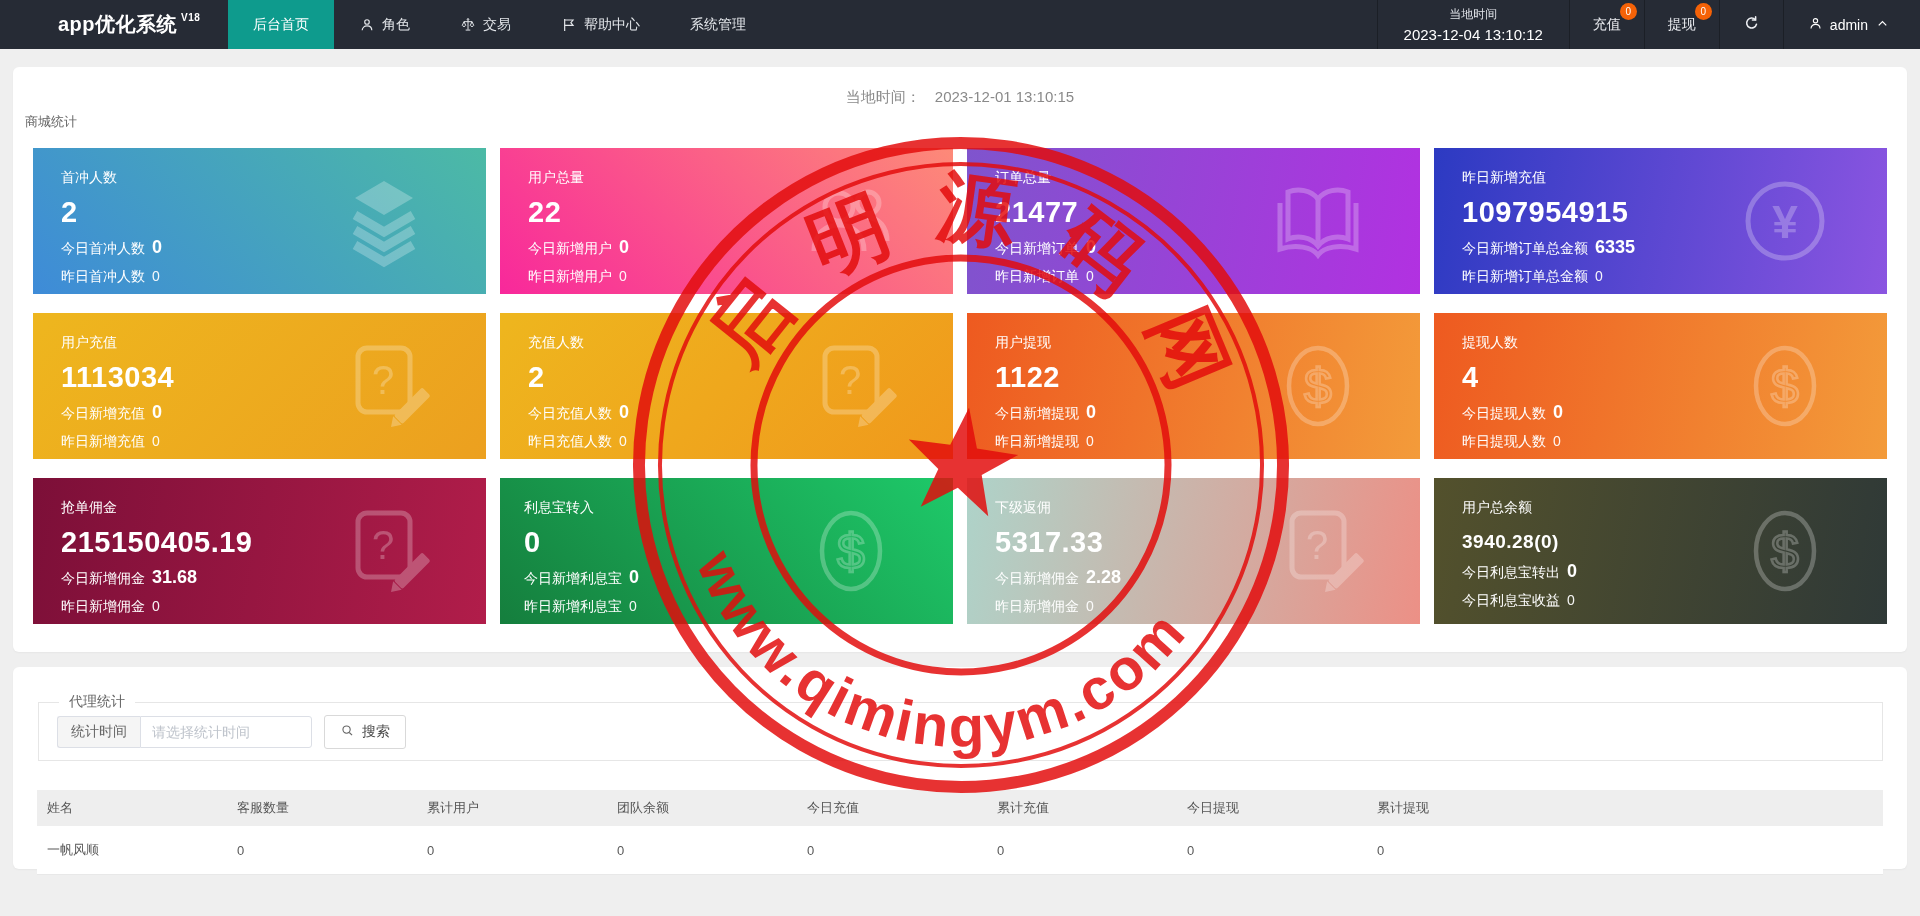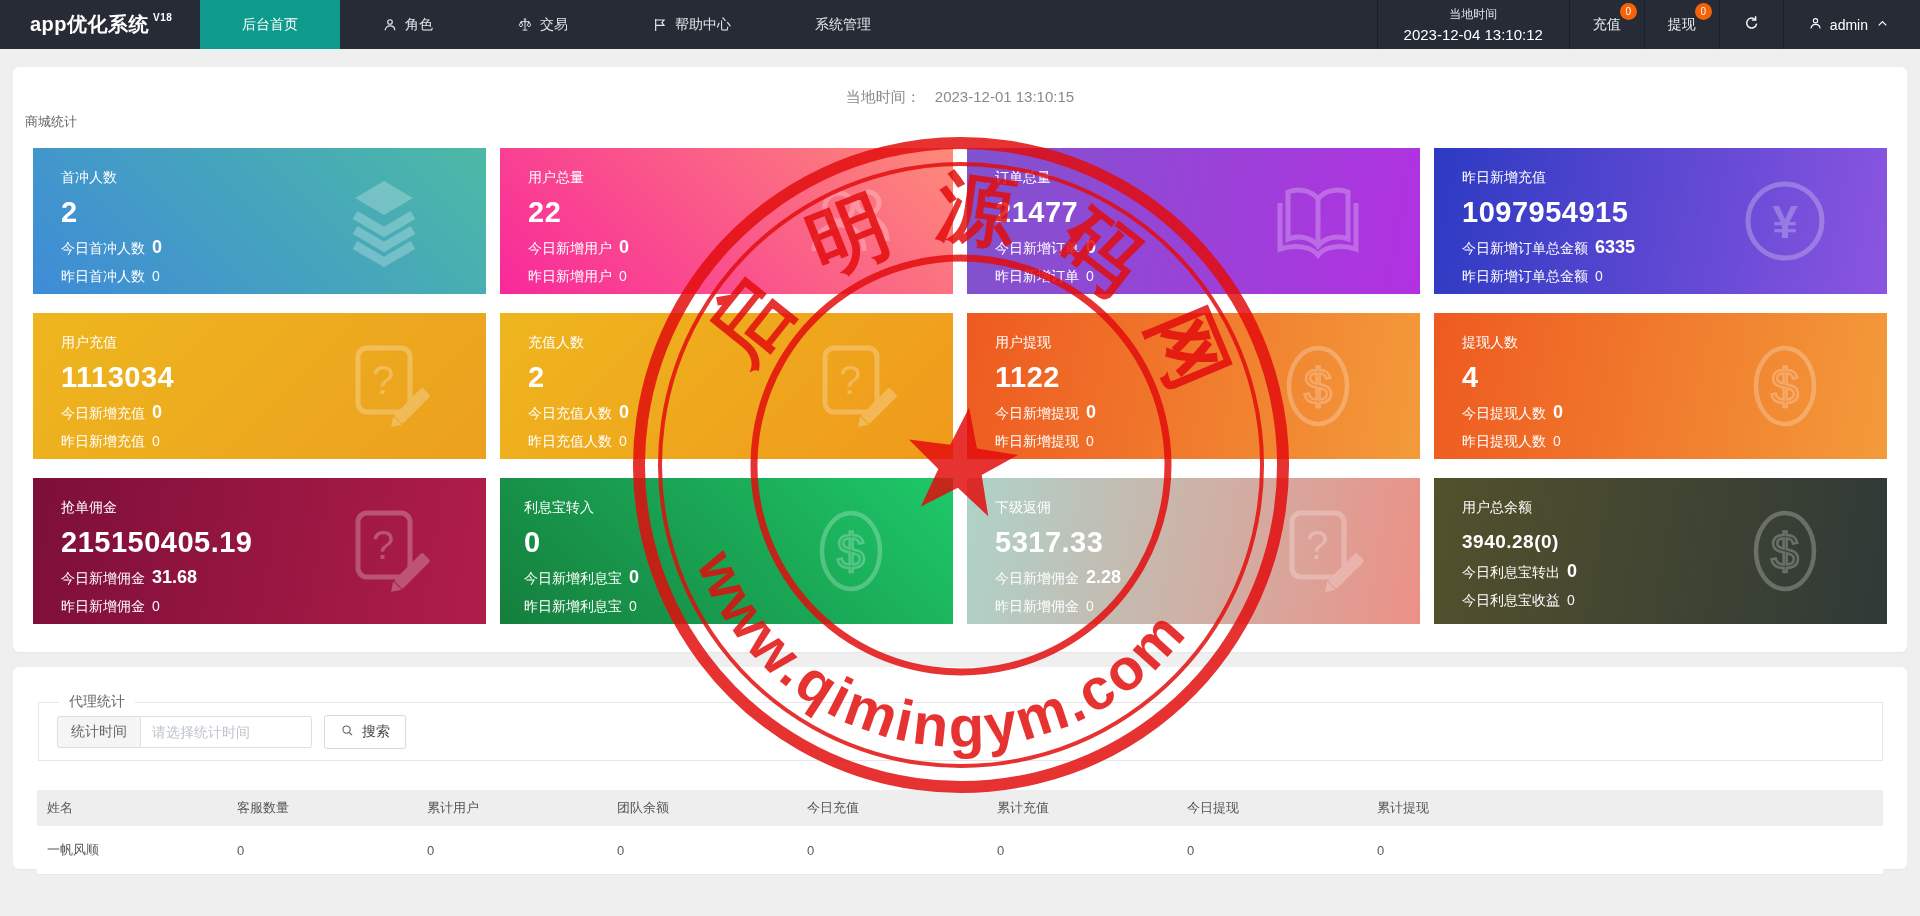--- a/index.html
+++ b/index.html
@@ -4,24 +4,24 @@
 <style>
   * { margin:0; padding:0; box-sizing:border-box; }
   html,body { width:1920px; height:916px; }
   body {
     position:relative; overflow:hidden;
     background:#efefef;
     font-family:"Liberation Sans","DejaVu Sans",sans-serif;
   }
   
   .navbar { position:absolute; top:0; left:0; right:0; height:49px; background:#262b35; color:#fff; display:flex; align-items:stretch; z-index:10; }
-  .brand { display:flex; align-items:center; padding:0 24px 0 30px; min-width:200px; font-size:20px; font-weight:bold; letter-spacing:.5px; }
+  .brand { display:flex; align-items:center; padding:0 24px 0 30px; min-width:200px; font-size:20px; font-weight:bold; letter-spacing:.5px;margin-left:28px; }
   .brand .ver { font-size:10px; font-weight:bold; margin-left:4px; transform:translateY(-7px); }
   .menu { display:flex; align-items:stretch; }
-  .menu-item { display:flex; align-items:center; gap:7px; padding:0 42px; font-size:14px; color:#e3e6ea; cursor:pointer; }
+  .menu-item { display:flex; align-items:center; gap:7px; padding:0 25px; font-size:14px; color:#e3e6ea; cursor:pointer; }
   .menu-item.active { background:#0e9b8d; color:#fff; }
   .menu-item svg { width:16px; height:16px; }
   .nav-right { margin-left:auto; display:flex; align-items:stretch; }
   .time-block { display:flex; flex-direction:column; justify-content:center; align-items:center; padding:0 26px; border-left:1px solid rgba(0,0,0,.28); border-right:1px solid rgba(0,0,0,.28); }
   .time-block .t-label { font-size:12px; color:#e0e3e8; margin-bottom:3px; }
   .time-block .t-value { font-size:15px; color:#fff; }
   .nav-btn { position:relative; display:flex; align-items:center; padding:0 23px; font-size:14px; color:#eceef2; border-right:1px solid rgba(0,0,0,.28); cursor:pointer; }
   .nav-badge { position:absolute; top:3px; right:7px; min-width:17px; height:17px; border-radius:9px; background:#f56207; color:#fff; font-size:10px; display:flex; align-items:center; justify-content:center; padding:0 4px; }
   .refresh-btn svg { width:17px; height:17px; }
   .admin-block { display:flex; align-items:center; gap:7px; padding:0 30px 0 24px; font-size:14px; cursor:pointer; }

